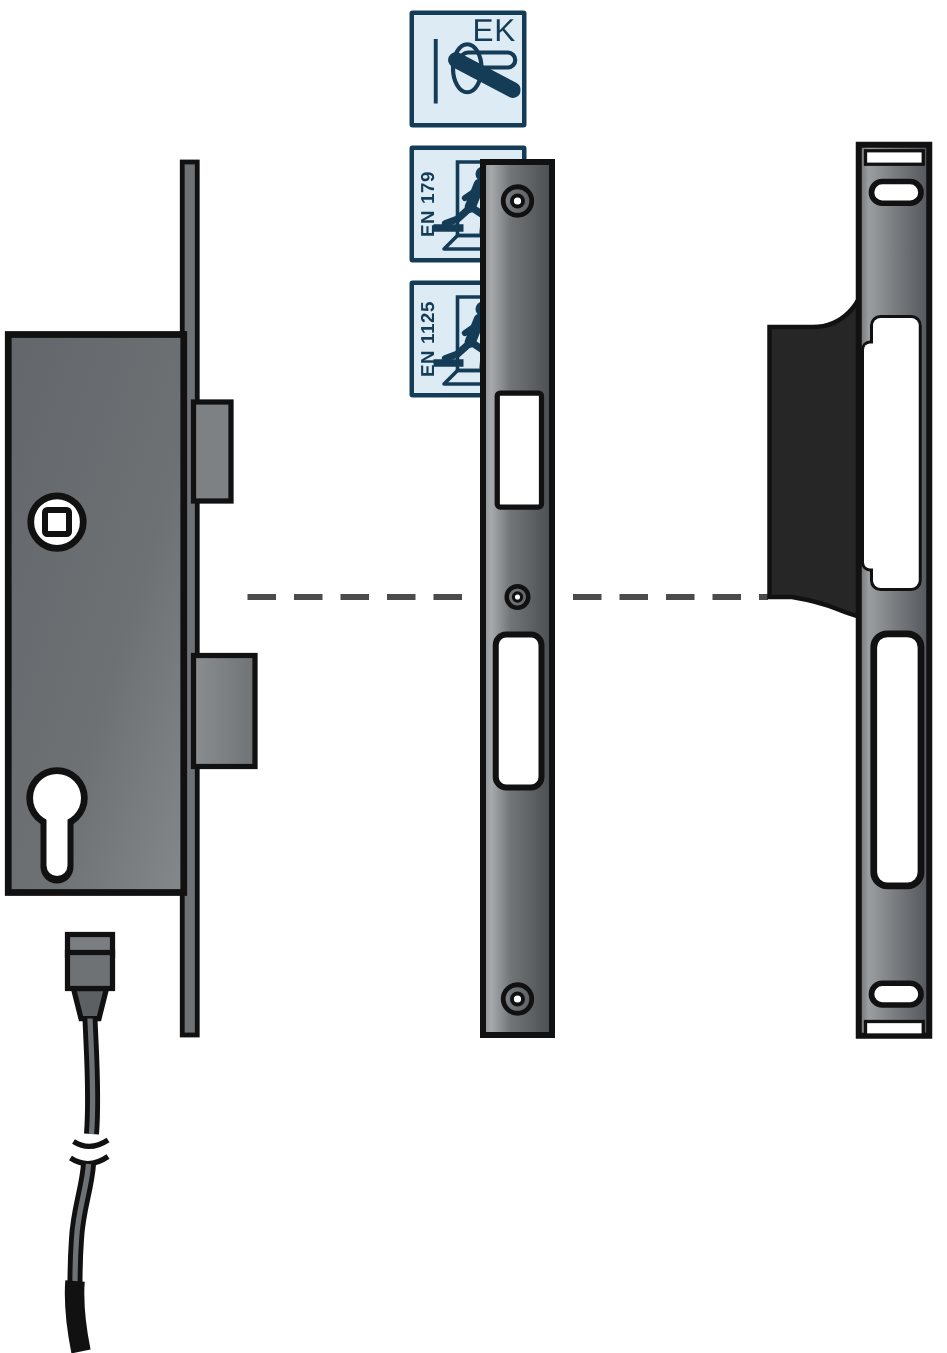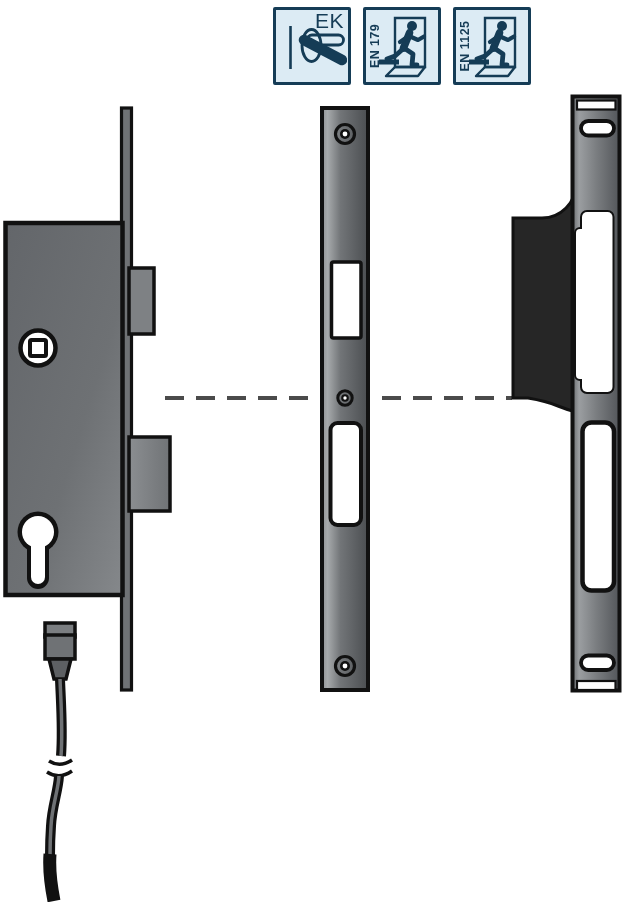--- a/index.html
+++ b/index.html
@@ -7,21 +7,21 @@
     --badge-background:#dcebf4;
     --outline-black:#111111;
     --page-background:#ffffff;
   }
   html,body{margin:0;padding:0;background:var(--page-background);}
   .canvas{
     position:relative;width:631px;height:902px;background:var(--page-background);
     overflow:hidden;font-family:"Liberation Sans",sans-serif;
   }
   
-  .badge-row{position:absolute;left:273px;top:7px;display:flex;gap:12px;}
+  .badge-row{position:absolute;left:273px;top:7px;display:flex;gap:12px;flex-direction:column;}
   .badge{
     position:relative;width:78px;height:78px;box-sizing:border-box;
     border:3.5px solid var(--badge-navy);background:var(--badge-background);
     border-radius:2px;flex:0 0 auto;
   }
   .badge .glyph{position:absolute;left:0;top:0;width:71px;height:71px;}
   .badge .blabel{
     position:absolute;top:-1px;right:4px;font-size:21px;line-height:24px;
     color:var(--badge-navy);letter-spacing:.5px;
   }

